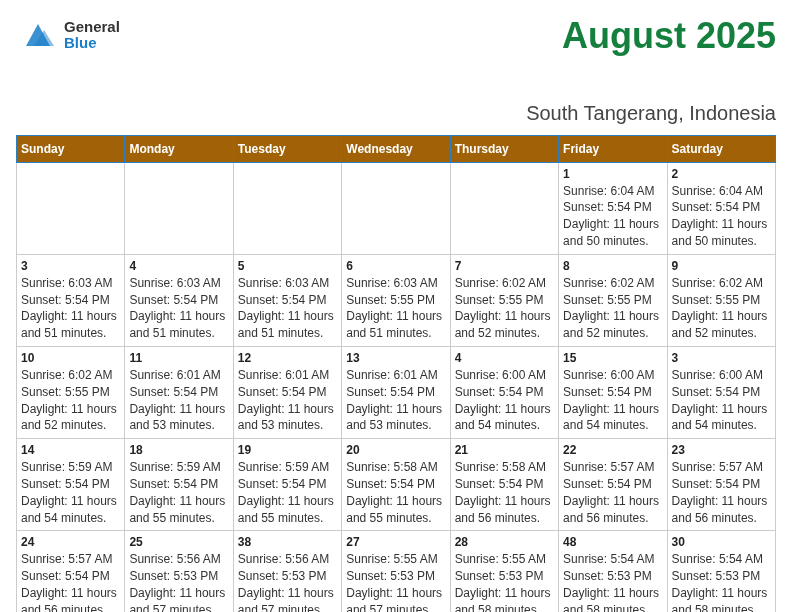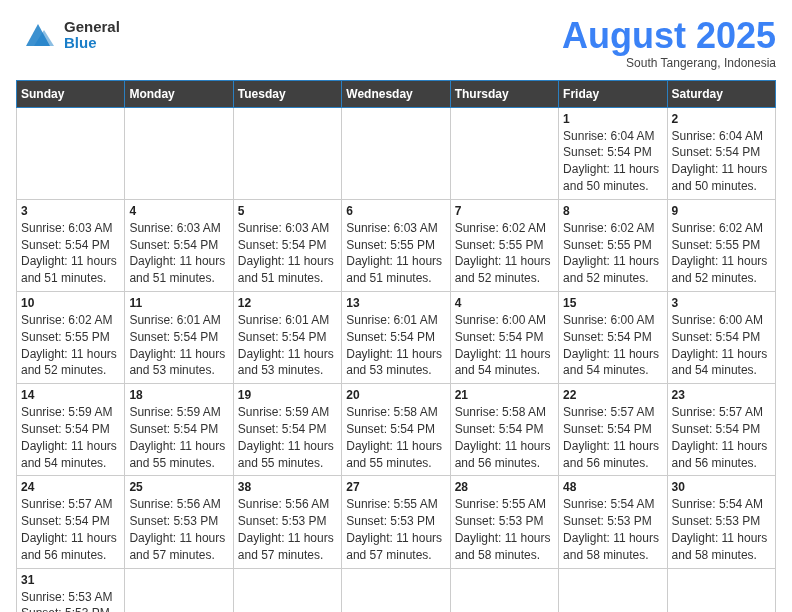--- a/index.html
+++ b/index.html
@@ -15,34 +15,35 @@
       justify-content: space-between;
       align-items: flex-start;
       margin-bottom: 10px;
     }
     .title-area {
       text-align: right;
     }
     .month-title {
       font-size: 36px;
       font-weight: bold;
-      color: #3b82f6;
+      color: #15803d;
       line-height: 1.1;
     }
     .subtitle {
-      font-size: 12px;
+      font-size: 20px;
       color: #444;
+      margin-top: 46px;
     }
     .calendar {
       width: 100%;
       border-collapse: collapse;
       border: 1px solid #ccc;
     }
     .calendar th {
-      background: #404040;
+      background: #a16207;
       color: #fff;
       font-size: 12px;
       font-weight: bold;
       padding: 6px 4px;
       text-align: left;
       border: 1px solid #2a7fc1;
     }
     .calendar td {
       border: 1px solid #ccc;
       vertical-align: top;

